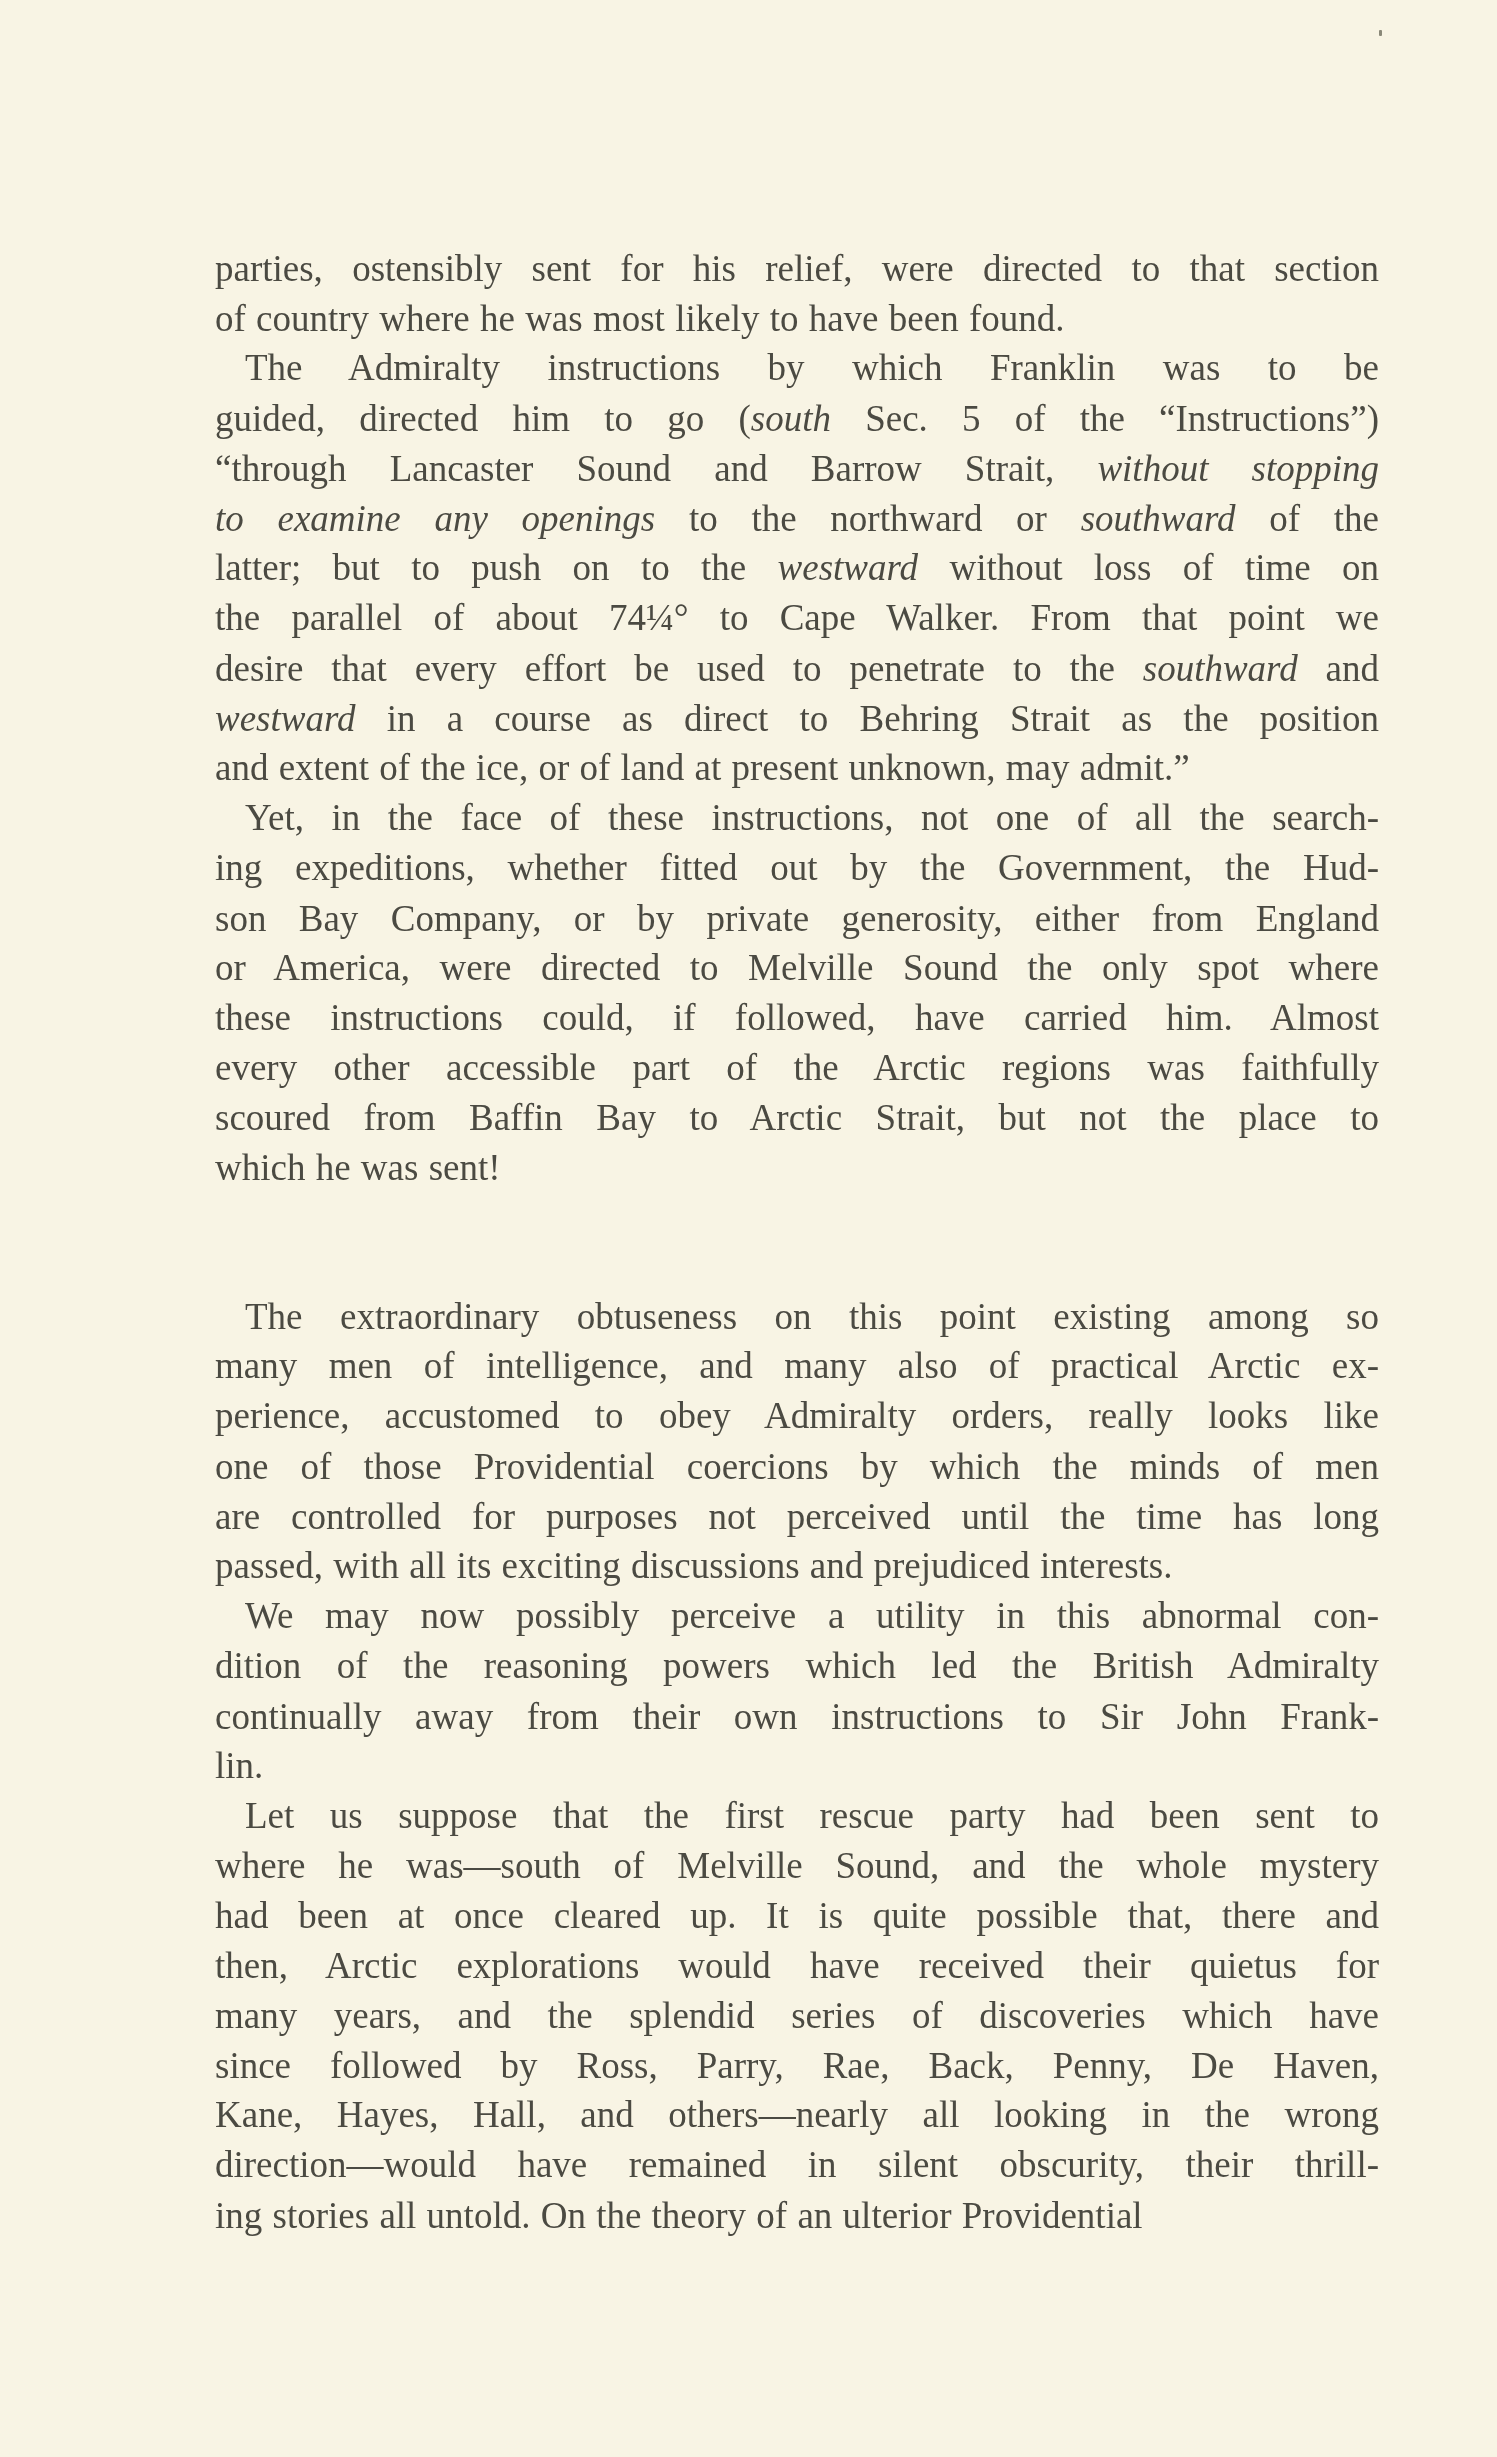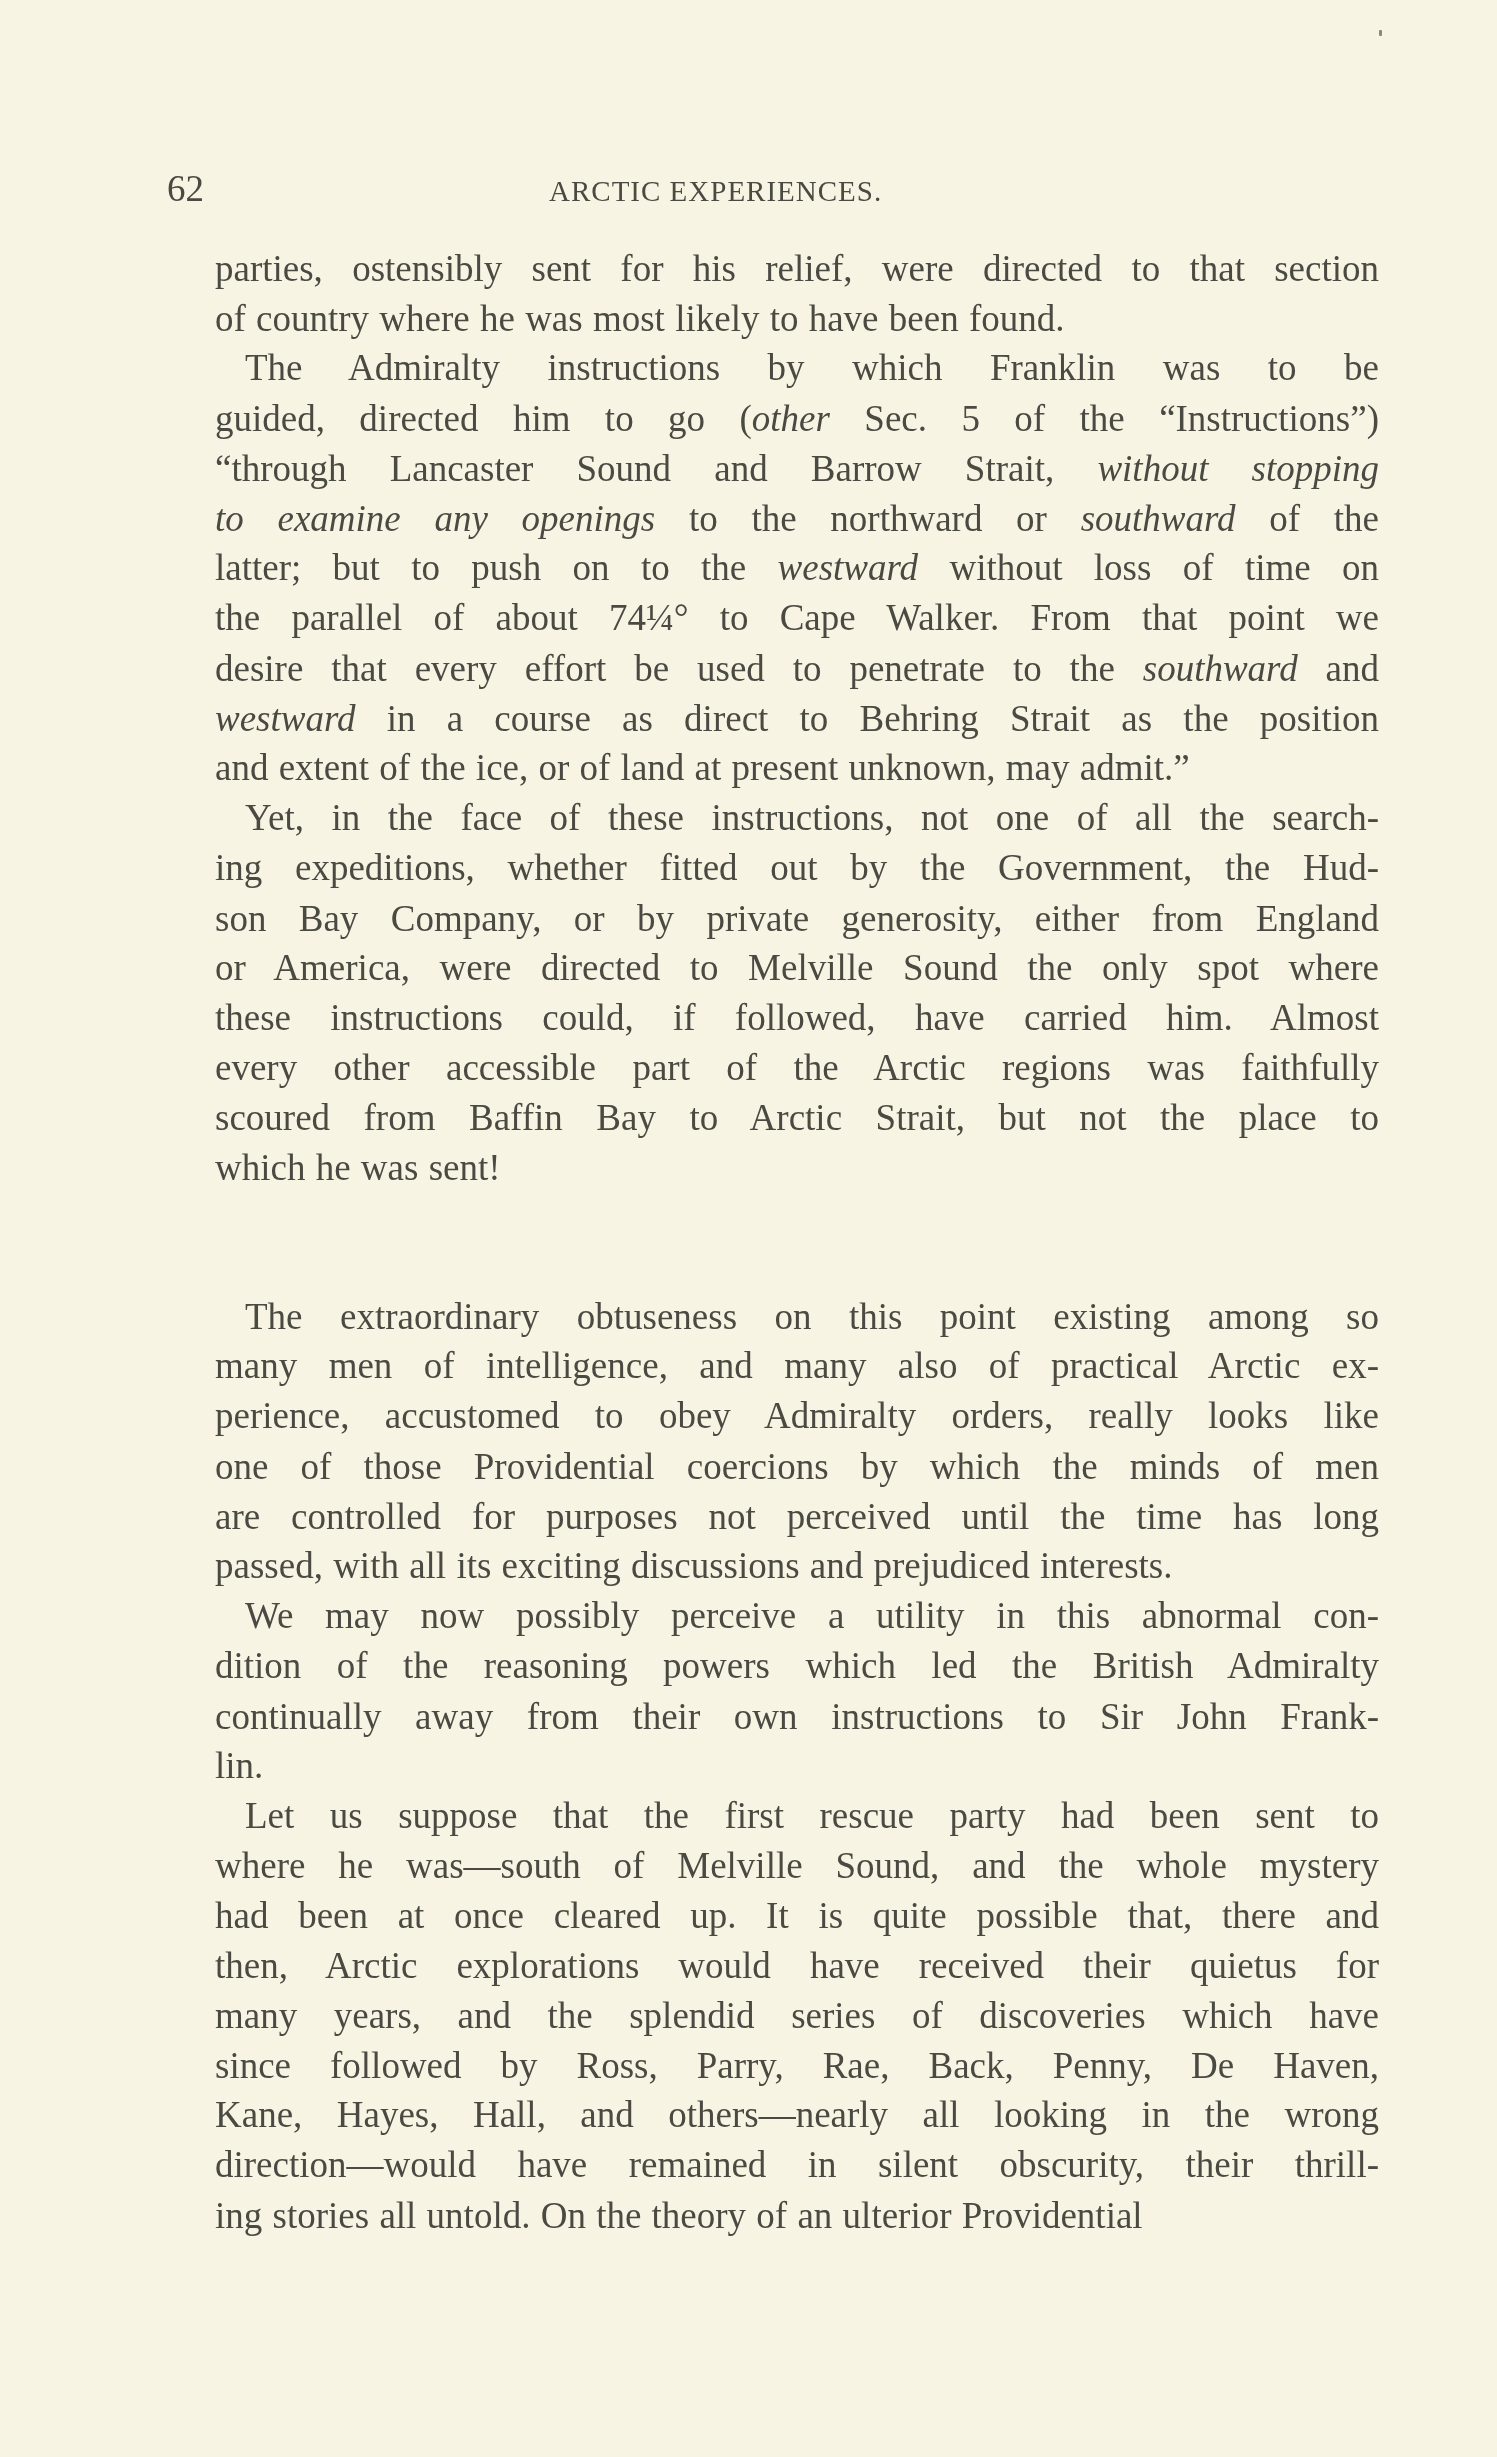--- a/index.html
+++ b/index.html
@@ -28,30 +28,26 @@
     position:absolute; left:167px; width:1164px; top:1232px;
     text-align:center; font-size:27px; line-height:40px; letter-spacing:1.5px;
   }
 </style>
 </head>
 <body>
 
 <div class="page">
   <div class="speck"></div>
 
-  <div class="running-head">
-    <span class="page-number">62</span>
-    <span class="running-title">ARCTIC EXPERIENCES.</span>
-  </div>
 
   <div id="body-text">
       <div class="line" style="top: 244px;">parties, ostensibly sent for his relief, were directed to that section</div>
       <div class="line last" style="top: 294px;">of country where he was most likely to have been found.</div>
       <div class="line indent" style="top: 343px;">The Admiralty instructions by which Franklin was to be</div>
-      <div class="line" style="top: 394px;">guided, directed him to go (<i>other</i> Sec. 5 of the “Instructions”)</div>
+      <div class="line" style="top: 394px;">guided, directed him to go (<i>south</i> Sec. 5 of the “Instructions”)</div>
       <div class="line" style="top: 444px;">“through Lancaster Sound and Barrow Strait, <i>without stopping</i></div>
       <div class="line" style="top: 494px;"><i>to examine any openings</i> to the northward or <i>southward</i> of the</div>
       <div class="line" style="top: 543px;">latter; but to push on to the <i>westward</i> without loss of time on</div>
       <div class="line" style="top: 593px;">the parallel of about 74¼° to Cape Walker.  From that point we</div>
       <div class="line" style="top: 644px;">desire that every effort be used to penetrate to the <i>southward</i> and</div>
       <div class="line" style="top: 694px;"><i>westward</i> in a course as direct to Behring Strait as the position</div>
       <div class="line last" style="top: 743px;">and extent of the ice, or of land at present unknown, may admit.”</div>
       <div class="line indent" style="top: 793px;">Yet, in the face of these instructions, not one of all the search-</div>
       <div class="line" style="top: 843px;">ing expeditions, whether fitted out by the Government, the Hud-</div>
       <div class="line" style="top: 894px;">son Bay Company, or by private generosity, either from England</div>

